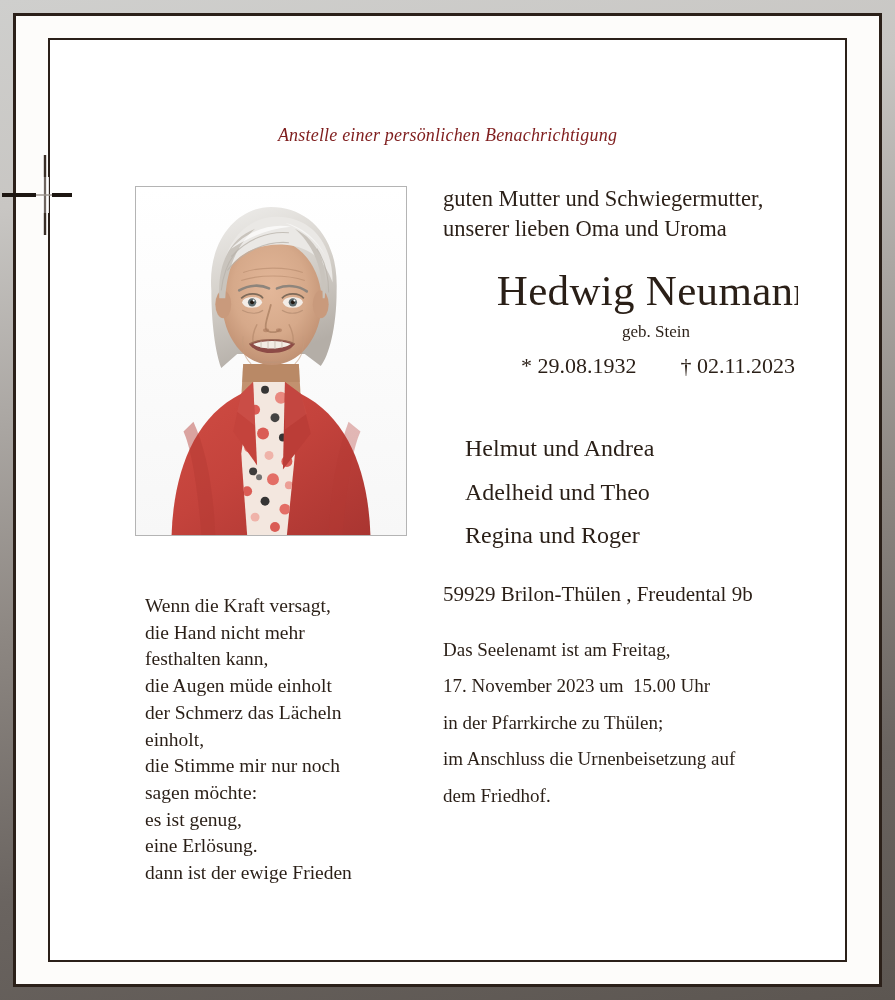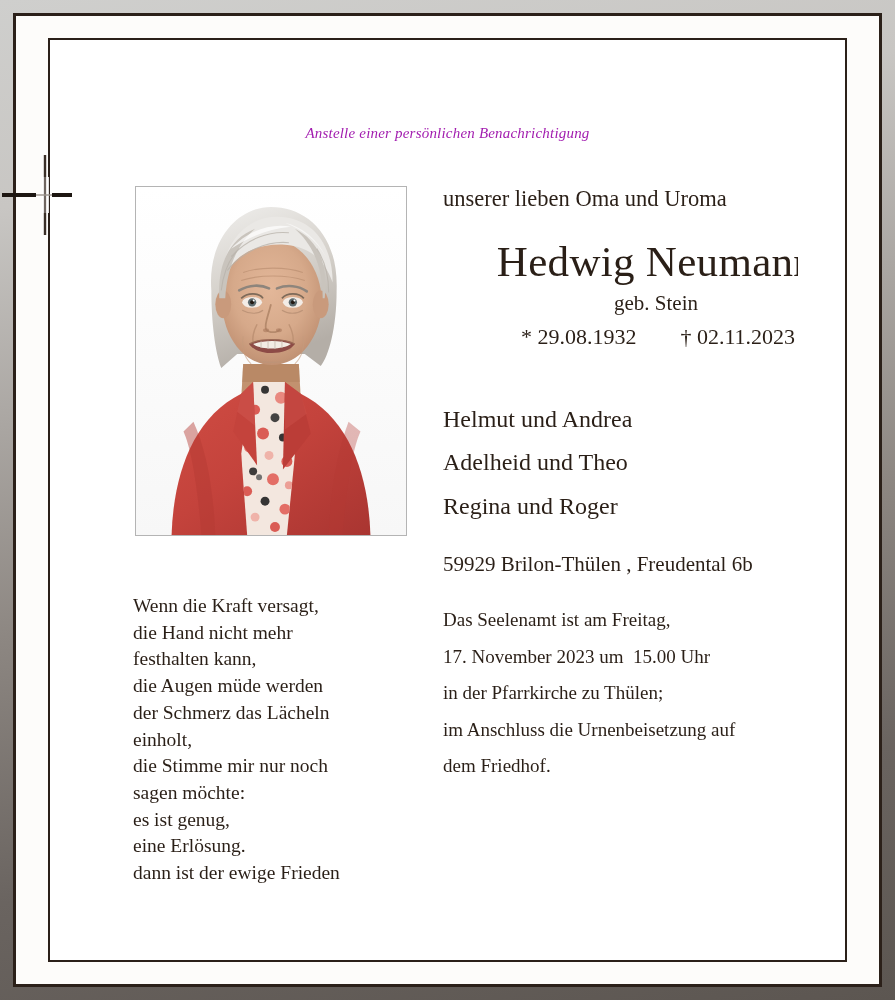--- a/index.html
+++ b/index.html
@@ -69,42 +69,42 @@
     overflow: hidden;
   }
 
   .kicker {
     position: absolute;
     top: 48px;
     left: 0;
     right: 0;
     text-align: center;
     font-style: italic;
-    font-size: 15px;
+    font-size: 18px;
     letter-spacing: 0.2px;
-    color: #a21caf;
+    color: #7f1d1d;
   }
 
   
   .photo-frame {
     position: absolute;
     left: 38px;
     top: 109px;
     width: 272px;
     height: 350px;
     border: 1px solid #b4b4b4;
     background: #ffffff;
     box-sizing: border-box;
     overflow: hidden;
   }
   .photo-frame svg { display: block; width: 100%; height: 100%; }
 
   .poem {
     position: absolute;
-    left: 36px;
+    left: 48px;
     top: 516px;
     width: 290px;
     font-size: 19.5px;
     line-height: 26.7px;
     color: #2a1f17;
   }
   .poem div { white-space: pre; }
 
   
   .rightcol {
@@ -122,37 +122,38 @@
   .deceased-name {
     margin-top: 22px;
     text-align: center;
     font-size: 43px;
     line-height: 52px;
     letter-spacing: 0.3px;
     padding-right: 14px;
   }
   .maiden-name {
     text-align: center;
-    font-size: 21px;
+    font-size: 17px;
     line-height: 30px;
     padding-right: 14px;
   }
   .lifespan {
     margin-top: 4px;
     text-align: center;
     font-size: 22px;
     line-height: 30px;
     padding-right: 10px;
     white-space: pre;
   }
 
   .survivors {
     margin-top: 46px;
     font-size: 24px;
     line-height: 43.5px;
+    margin-left: 22px;
   }
   .survivors div { white-space: pre; }
 
   .address {
     margin-top: 22px;
     font-size: 21px;
     line-height: 28px;
     white-space: pre;
   }
 
@@ -319,47 +320,48 @@
             <path d="M116 172 C126 178 148 178 158 172" stroke="#bd9478" stroke-width="1.3" fill="none" opacity="0.8"></path>
             <path d="M108 150 C106 162 110 172 116 178" stroke="#c59b7d" stroke-width="1.1" fill="none" opacity="0.6"></path>
             <path d="M168 150 C170 162 166 172 160 178" stroke="#c59b7d" stroke-width="1.1" fill="none" opacity="0.6"></path>
           </svg>
         </div>
 
         <div class="poem">
           <div>Wenn die Kraft versagt,</div>
           <div>die Hand nicht mehr</div>
           <div>festhalten kann,</div>
-          <div>die Augen müde werden</div>
+          <div>die Augen müde einholt</div>
           <div>der Schmerz das Lächeln</div>
           <div>einholt,</div>
           <div>die Stimme mir nur noch</div>
           <div>sagen möchte:</div>
           <div>es ist genug,</div>
           <div>eine Erlösung.</div>
           <div>dann ist der ewige Frieden</div>
         </div>
 
         <div class="rightcol">
 
           <div class="intro">
+            <div>guten Mutter und Schwiegermutter,</div>
             <div>unserer lieben Oma und Uroma</div>
           </div>
 
           <div class="deceased-name">Hedwig Neumann</div>
           <div class="maiden-name">geb. Stein</div>
           <div class="lifespan">* 29.08.1932        † 02.11.2023</div>
 
           <div class="survivors">
             <div>Helmut und Andrea</div>
             <div>Adelheid und Theo</div>
             <div>Regina und Roger</div>
           </div>
 
-          <div class="address">59929 Brilon-Thülen , Freudental 6b</div>
+          <div class="address">59929 Brilon-Thülen , Freudental 9b</div>
 
           <div class="service">
             <div>Das Seelenamt ist am Freitag,</div>
             <div>17. November 2023 um  15.00 Uhr</div>
             <div>in der Pfarrkirche zu Thülen;</div>
             <div>im Anschluss die Urnenbeisetzung auf</div>
             <div>dem Friedhof.</div>
           </div>
 
         </div>

